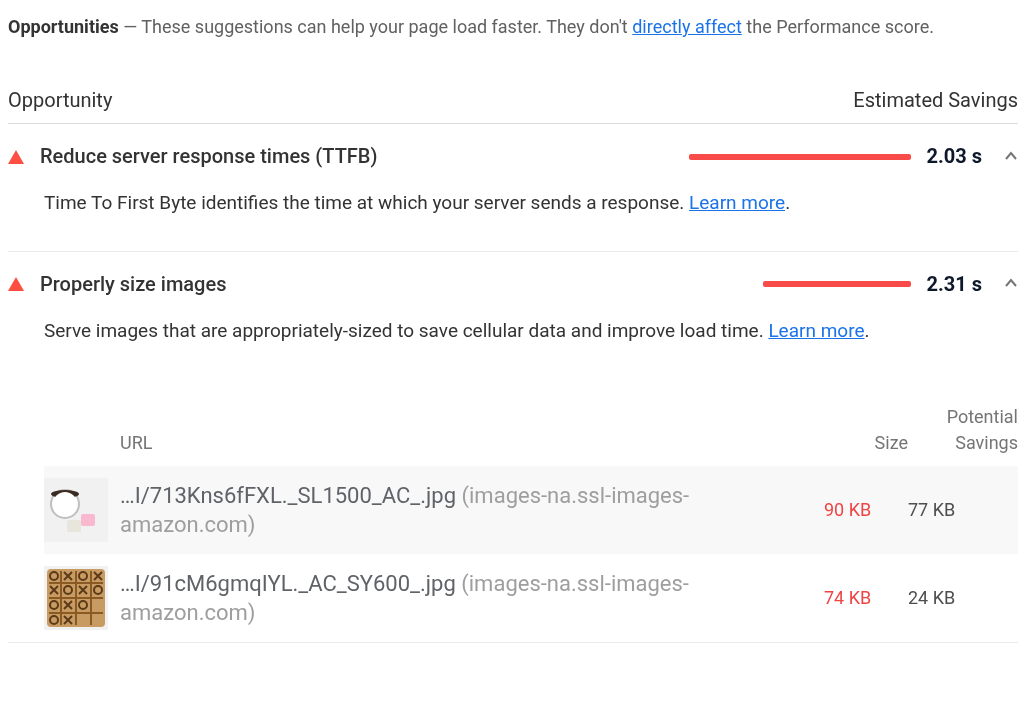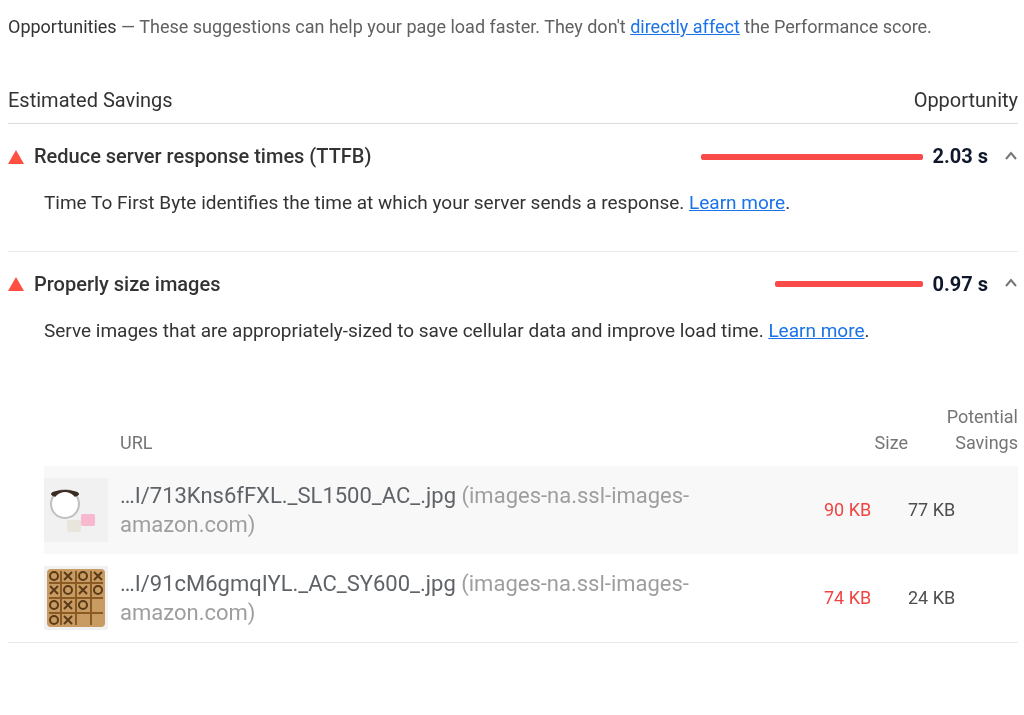--- a/index.html
+++ b/index.html
@@ -1,23 +1,23 @@
 <!DOCTYPE html>
 <html><head>
 <meta charset="utf-8">
 <style>
 *{margin:0;padding:0;box-sizing:border-box}
 body{font-family:Roboto,Arial,sans-serif;color:#333;background:#fff;font-size:18px;line-height:1.45}
 .page{padding:6px 6px 6px 8px}
 .section-header{padding:8px 0 24px 0;color:#616161}
-.section-header b{color:#333;font-weight:400}
+.section-header b{color:#333;font-weight:700}
 .link{color:#1a73e8}
 .cols{display:flex;justify-content:space-between;align-items:flex-end;border-bottom:1px solid #dadce0;padding:22px 0 8px 0;font-size:20px;color:#333}
 .opp{border-bottom:1px solid #e8eaed}
-.opp-head{display:flex;align-items:center;padding:18px 0 18px 0;gap:10px;cursor:pointer}
+.opp-head{display:flex;align-items:center;padding:18px 0 18px 0;gap:16px;cursor:pointer}
 .icon-tri{flex:0 0 auto}
 .icon-tri svg{display:block}
 .opp-title{flex:0 0 auto;font-weight:500;font-size:20px;color:#333}
 .spacer{flex:1}
 .bar{height:6px;background:#fa4b4b;border-radius:2px;flex:0 0 auto}
 .savings{color:#0f172a;font-weight:700;font-size:20px;flex:0 0 auto}
 .chev{flex:0 0 auto;padding-left:6px;color:#757575}
 .opp-desc{padding:0 0 34px 36px;font-size:19px;color:#333}
 .tbl{padding:0 0 0 36px}
 .thead{display:flex;align-items:flex-end;color:#757575;font-size:18px;padding:26px 0 10px 0}
@@ -40,22 +40,22 @@
 <div class="page">
 
 <div class="section-header">
   <b>Opportunities</b>
   <span> — These suggestions can help your page load faster. They don't </span>
   <a href="#" class="link">directly affect</a>
   <span> the Performance score.</span>
 </div>
 
 <div class="cols">
+  <div>Opportunity</div>
   <div>Estimated Savings</div>
-  <div>Opportunity</div>
 </div>
 
 <div class="opp">
   <div class="opp-head">
     <span class="icon-tri">
       <svg width="16" height="14">
             <polygon points="8,0 16,14 0,14" fill="#ff4e42"></polygon>
           </svg>
     </span>
     <span class="opp-title">Reduce server response times (TTFB)</span>
@@ -77,21 +77,21 @@
 <div class="opp">
   <div class="opp-head">
     <span class="icon-tri">
       <svg width="16" height="14">
             <polygon points="8,0 16,14 0,14" fill="#ff4e42"></polygon>
           </svg>
     </span>
     <span class="opp-title">Properly size images</span>
     <span class="spacer"></span>
     <span class="bar" style="width:148px"></span>
-    <span class="savings">0.97 s</span>
+    <span class="savings">2.31 s</span>
     <span class="chev">
       <svg width="14" height="14">
             <polyline points="2,10 7,4 12,10" fill="none" stroke="#757575" stroke-width="2"></polyline>
           </svg>
     </span>
   </div>
   <div class="opp-desc">
     <span>Serve images that are appropriately-sized to save cellular data and improve load time. </span>
     <a href="#" class="link">Learn more</a><span>.</span>
   </div>

